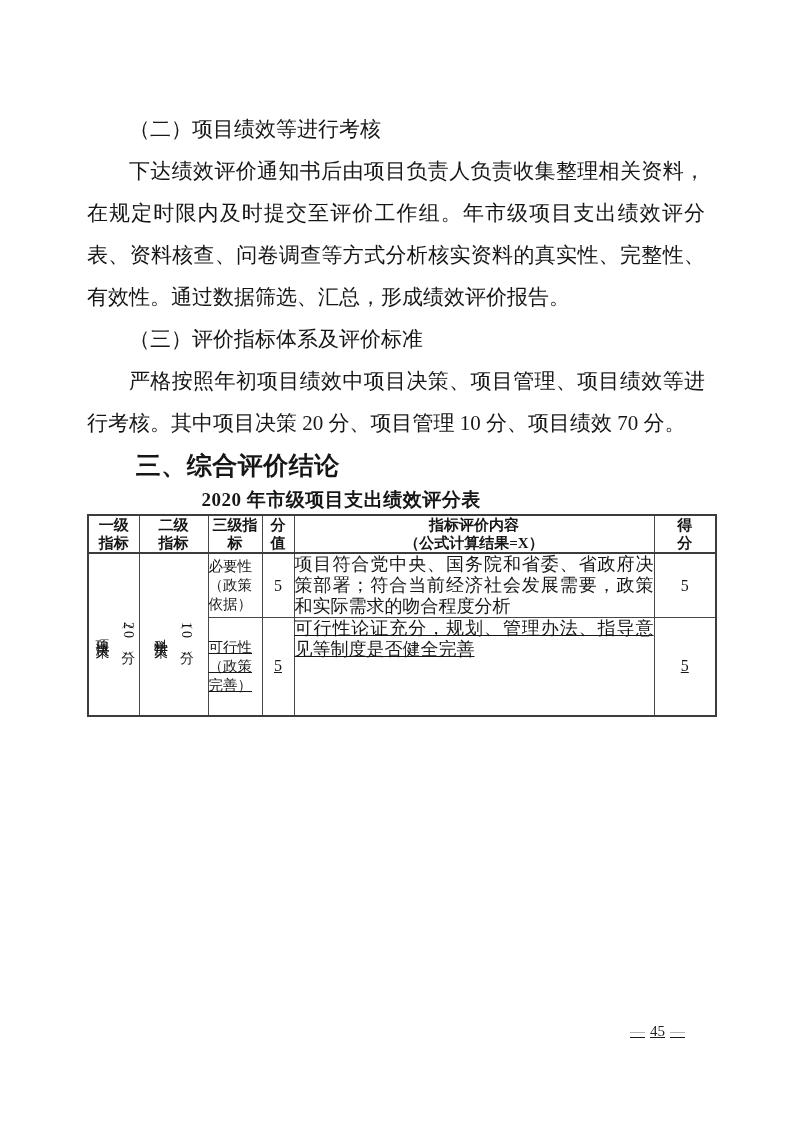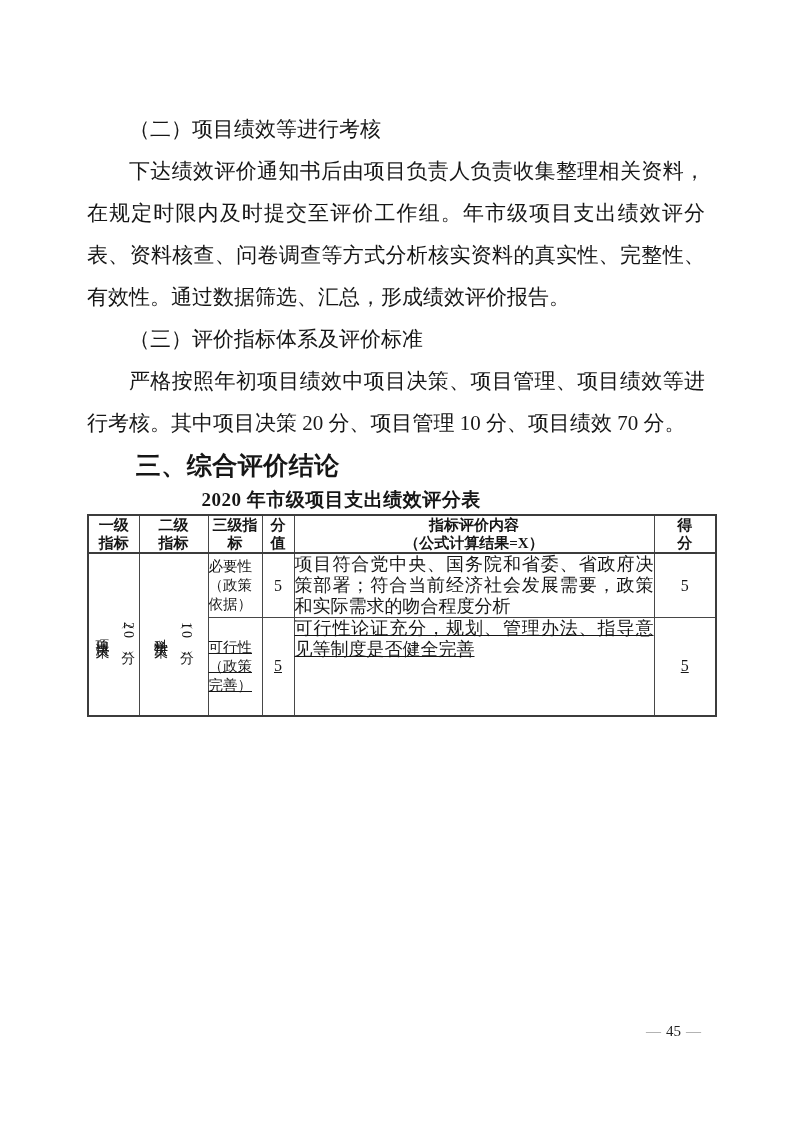--- a/index.html
+++ b/index.html
@@ -98,24 +98,25 @@
     font-size: 18px;
     line-height: 21px;
     vertical-align: top;
     text-align: justify;
     padding: 2px 8px 0 9px;
   }
 
   .footer {
     position: absolute;
     top: 1022px;
-    right: 92px;
+    right: 108px;
     font-size: 15px;
     line-height: 18px;
     white-space: nowrap;
+    text-decoration: underline;
   }
   .footer .dash { color: #9a9a9a; letter-spacing: 0; }
   .footer .page-num { color: #222222; padding: 0 5px; }
 </style>
 </head>
 <body>
 
 <div class="page">
 
   <div class="content">

